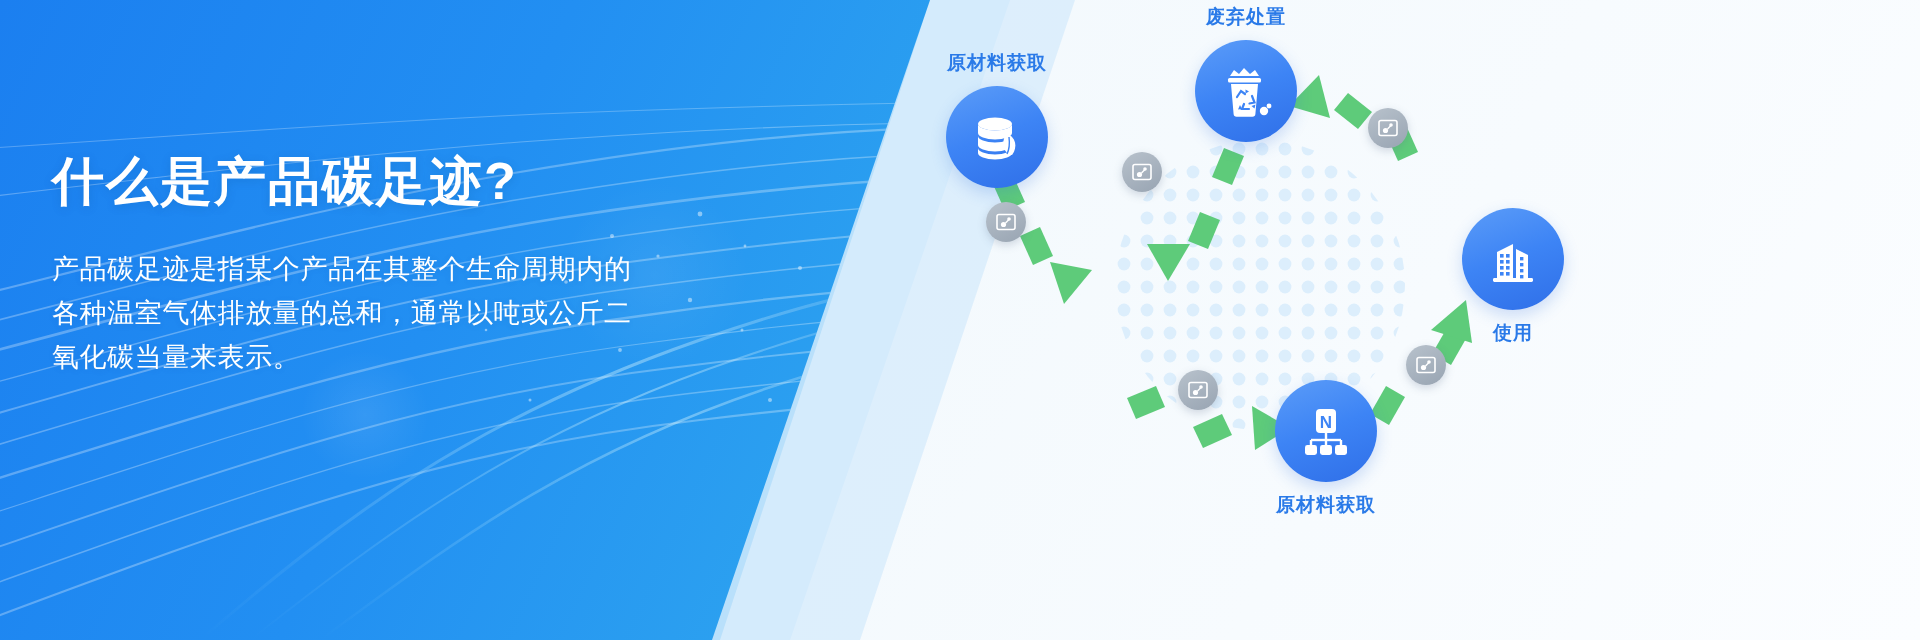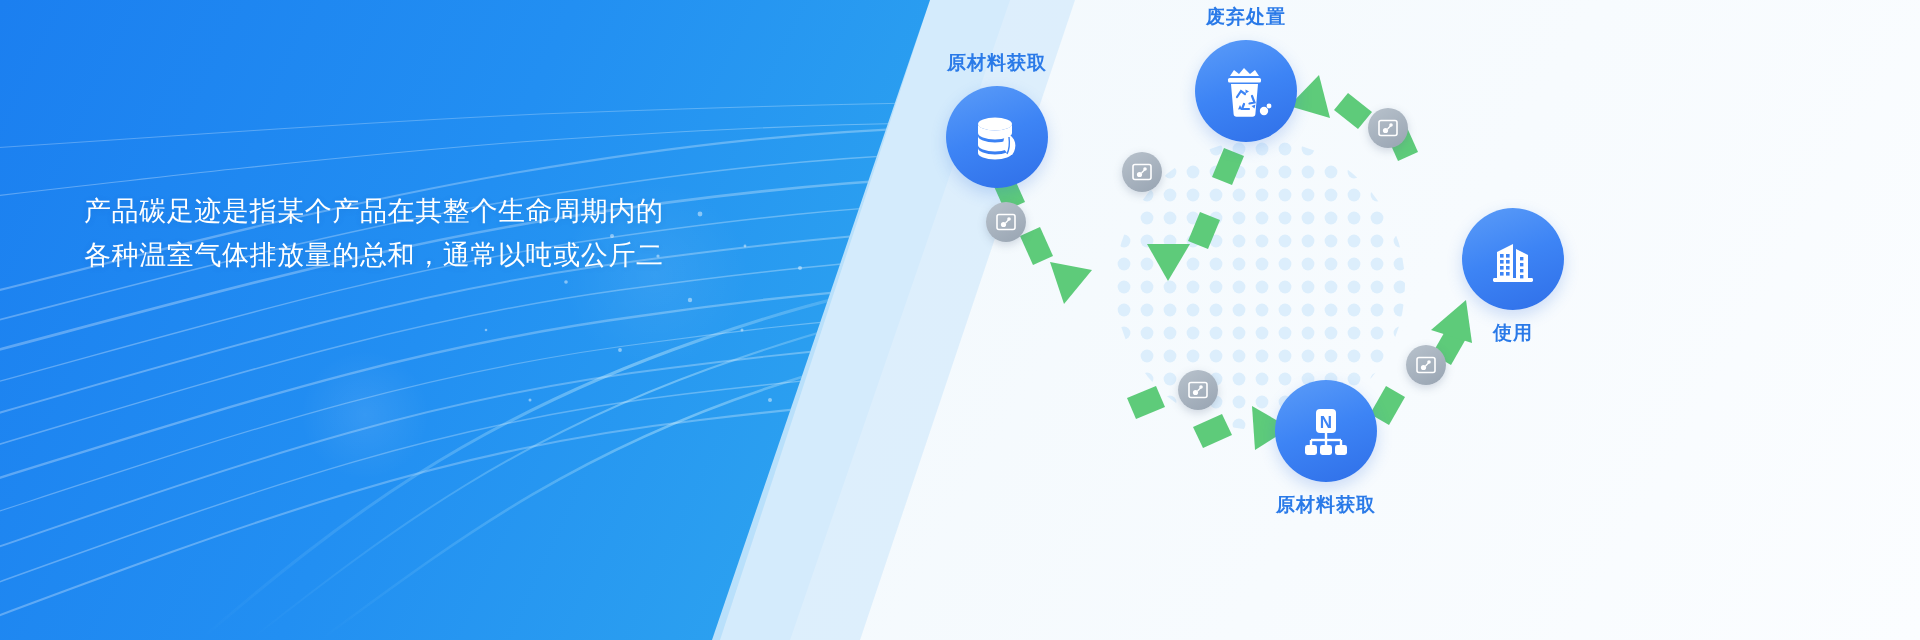--- a/index.html
+++ b/index.html
@@ -48,21 +48,20 @@
   .text-block { position:absolute; left:52px; top:152px; width:700px; z-index:6; }
   .headline {
     color:#ffffff; font-size:52px; font-weight:bold;
     letter-spacing:2px; line-height:1.12; white-space:nowrap;
     text-shadow:0 2px 10px rgba(8,70,140,.18);
   }
   .bodytext {
     margin-top:38px; color:#ffffff; font-size:27px; line-height:1.62;
     letter-spacing:.6px; width:690px; font-weight:400;
     text-shadow:0 1px 6px rgba(8,70,140,.14);
-    margin-left:32px;
   }
 
   
   .diagram { position:absolute; left:900px; top:0; width:1020px; height:640px; z-index:5; }
   .dots-layer { position:absolute; left:215px; top:140px; width:290px; height:290px; }
 
   .node { position:absolute; }
   .node .bubble {
     width:102px; height:102px; border-radius:50%;
     background:linear-gradient(160deg,#5b9cf8 0%,#3d84f5 48%,#2f6fe8 100%);
@@ -143,23 +142,25 @@
           <circle cx="770" cy="400" r="2"></circle>
         <circle cx="860" cy="360" r="1.6"></circle>
           <circle cx="486" cy="330" r="1.3"></circle>
       </g>
     </svg>
     <div class="glowdot" style="left:300px;top:350px;width:130px;height:130px;opacity:.16;"></div>
     <div class="glowdot" style="left:560px;top:180px;width:190px;height:190px;opacity:.12;"></div>
   </div>
 
   <div class="text-block">
+    <h1 class="headline">什么是产品碳足迹?</h1>
     <p class="bodytext">
       <span>产品碳足迹是指某个产品在其整个生命周期内的</span><br>
       <span>各种温室气体排放量的总和，通常以吨或公斤二</span><br>
+      <span>氧化碳当量来表示。</span>
     </p>
   </div>
 
   <div class="diagram">
 
     <svg class="dots-layer" viewBox="0 0 290 290">
       <defs>
         <pattern id="dp" width="23" height="23" patternUnits="userSpaceOnUse">
           <circle cx="9" cy="9" r="6.4" fill="#dceefc"></circle>
         </pattern>

